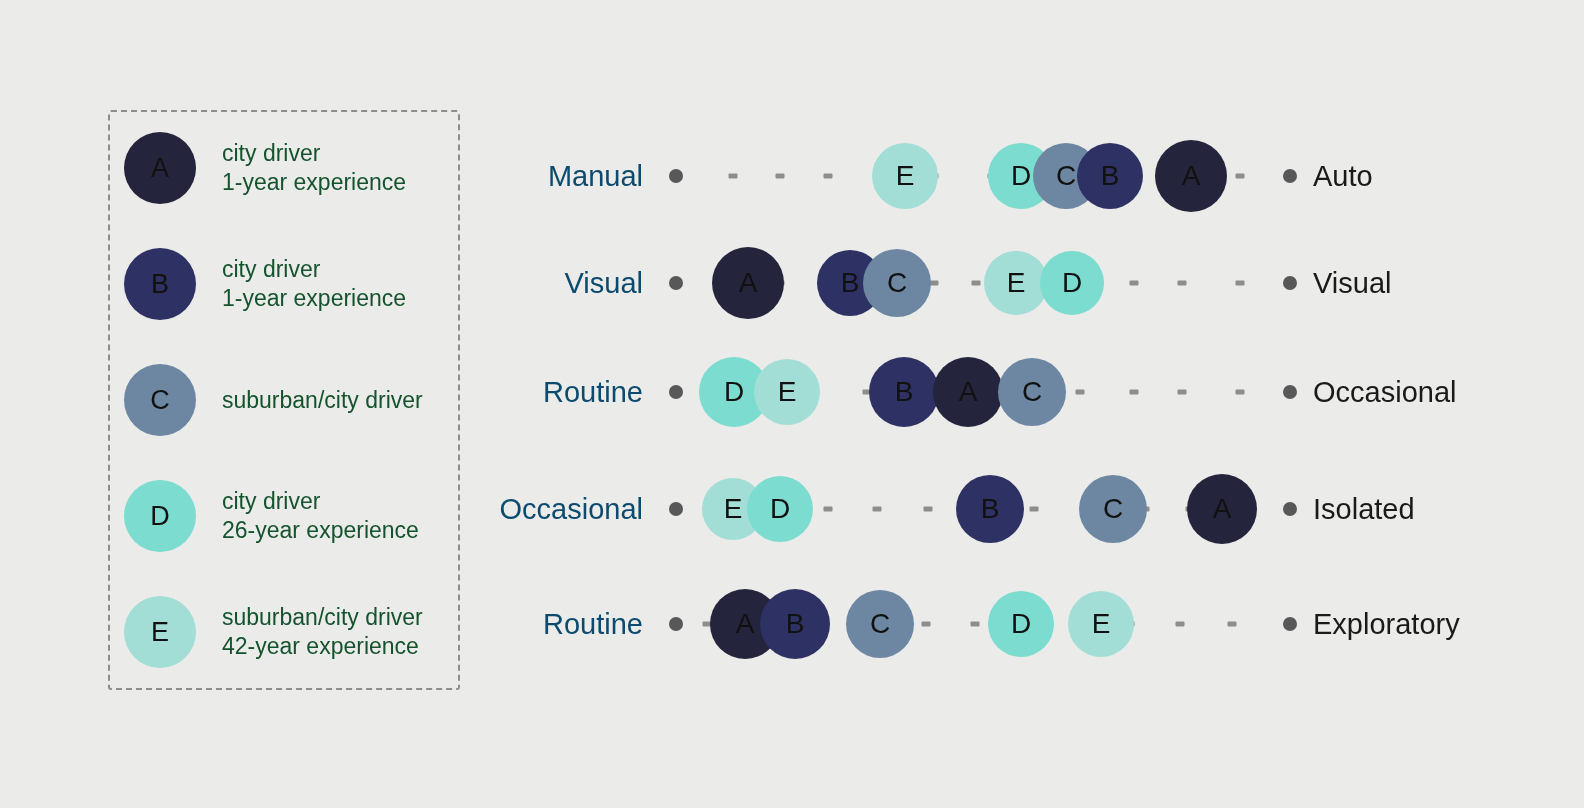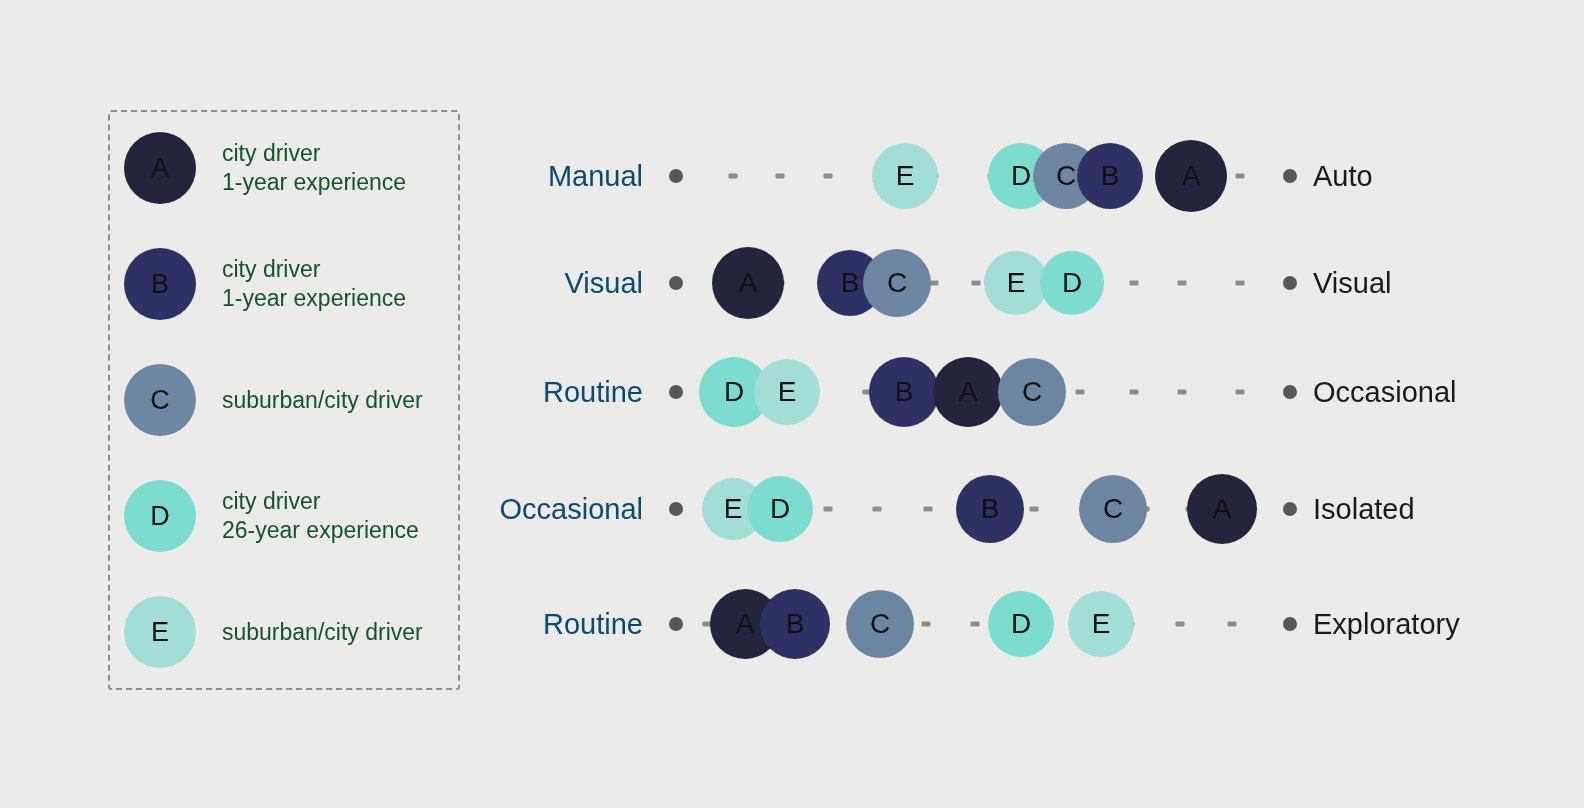--- a/index.html
+++ b/index.html
@@ -89,20 +89,21 @@
         <div class="legend-dot" style="background: rgb(124, 220, 208);">D</div>
         <div class="legend-text">
           <div>city driver</div>
           <div>26-year experience</div>
         </div>
       </div>
       <div class="legend-row" style="top: 480px;">
         <div class="legend-dot" style="background: rgb(163, 222, 214);">E</div>
         <div class="legend-text">
           <div>suburban/city driver</div>
+          <div>42-year experience</div>
         </div>
       </div>
     </div>
 
   <div id="scales">
       <div class="scale-row" style="top: 120px;">
         <div class="left-label">Manual</div>
         <div class="endpoint" style="left: 676px; background: rgb(88, 88, 88);"></div>
         <div class="tick" style="left: 733px; background: rgb(141, 141, 139);"></div>
         <div class="tick" style="left: 780px; background: rgb(141, 141, 139);"></div>

